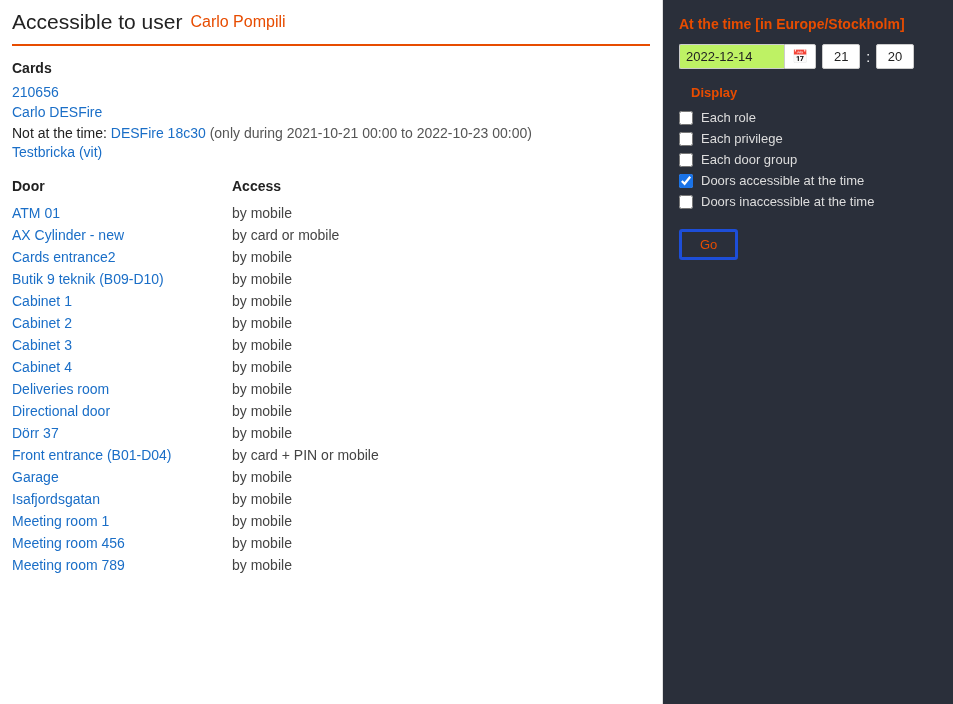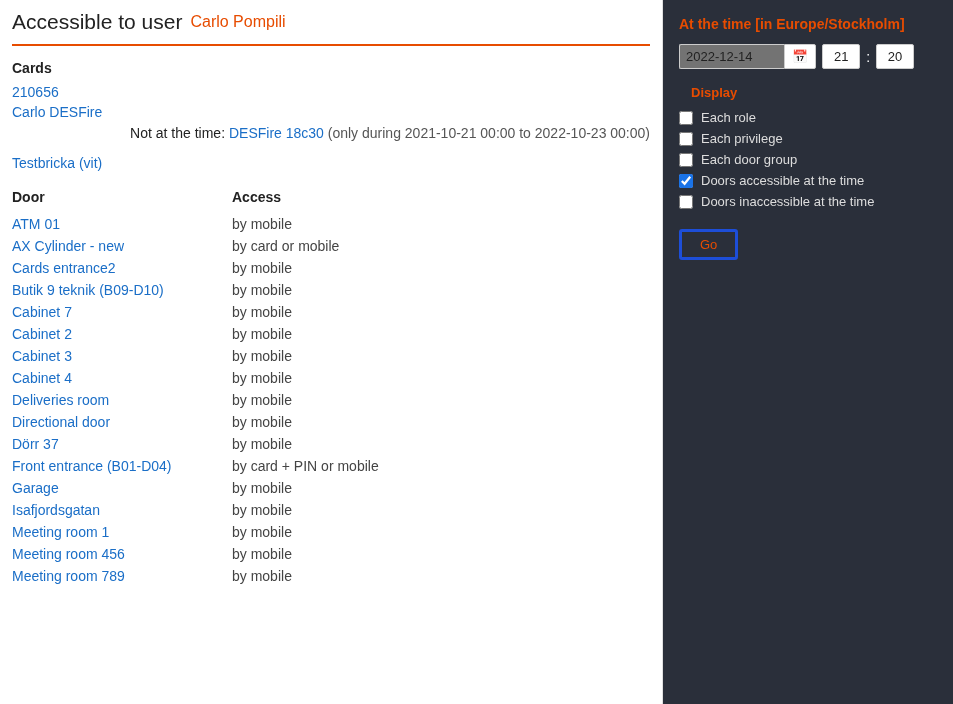--- a/index.html
+++ b/index.html
@@ -56,23 +56,22 @@
     .card-link {
       display: block;
       color: #1a6ec7;
       text-decoration: none;
       margin-bottom: 4px;
       cursor: pointer;
     }
 
     .not-at-time {
       color: #222;
-      margin-bottom: 11px;
+      margin-bottom: 0;
       line-height: 1.4;
-      text-align: right;
     }
 
     .not-at-time-link {
       color: #1a6ec7;
       text-decoration: none;
     }
 
     .not-at-time-text {
       color: #555;
     }
@@ -183,21 +182,21 @@
       border-radius: 3px;
       cursor: pointer;
     }
 
     .date-wrapper {
       display: flex;
       align-items: stretch;
     }
 
     .date-only-input {
-      background: #737373;
+      background: #bef264;
       color: #222;
       border: 1px solid #ccc;
       border-right: none;
       padding: 4px 6px;
       font-size: 13px;
       border-radius: 2px 0 0 2px;
       width: 105px;
     }
 
     .cal-btn {
@@ -250,21 +249,21 @@
         </tr>
         <tr>
           <td>Cards entrance2</td>
           <td>by mobile</td>
         </tr>
         <tr>
           <td>Butik 9 teknik (B09-D10)</td>
           <td>by mobile</td>
         </tr>
         <tr>
-          <td>Cabinet 7</td>
+          <td>Cabinet 1</td>
           <td>by mobile</td>
         </tr>
         <tr>
           <td>Cabinet 2</td>
           <td>by mobile</td>
         </tr>
         <tr>
           <td>Cabinet 3</td>
           <td>by mobile</td>
         </tr>

